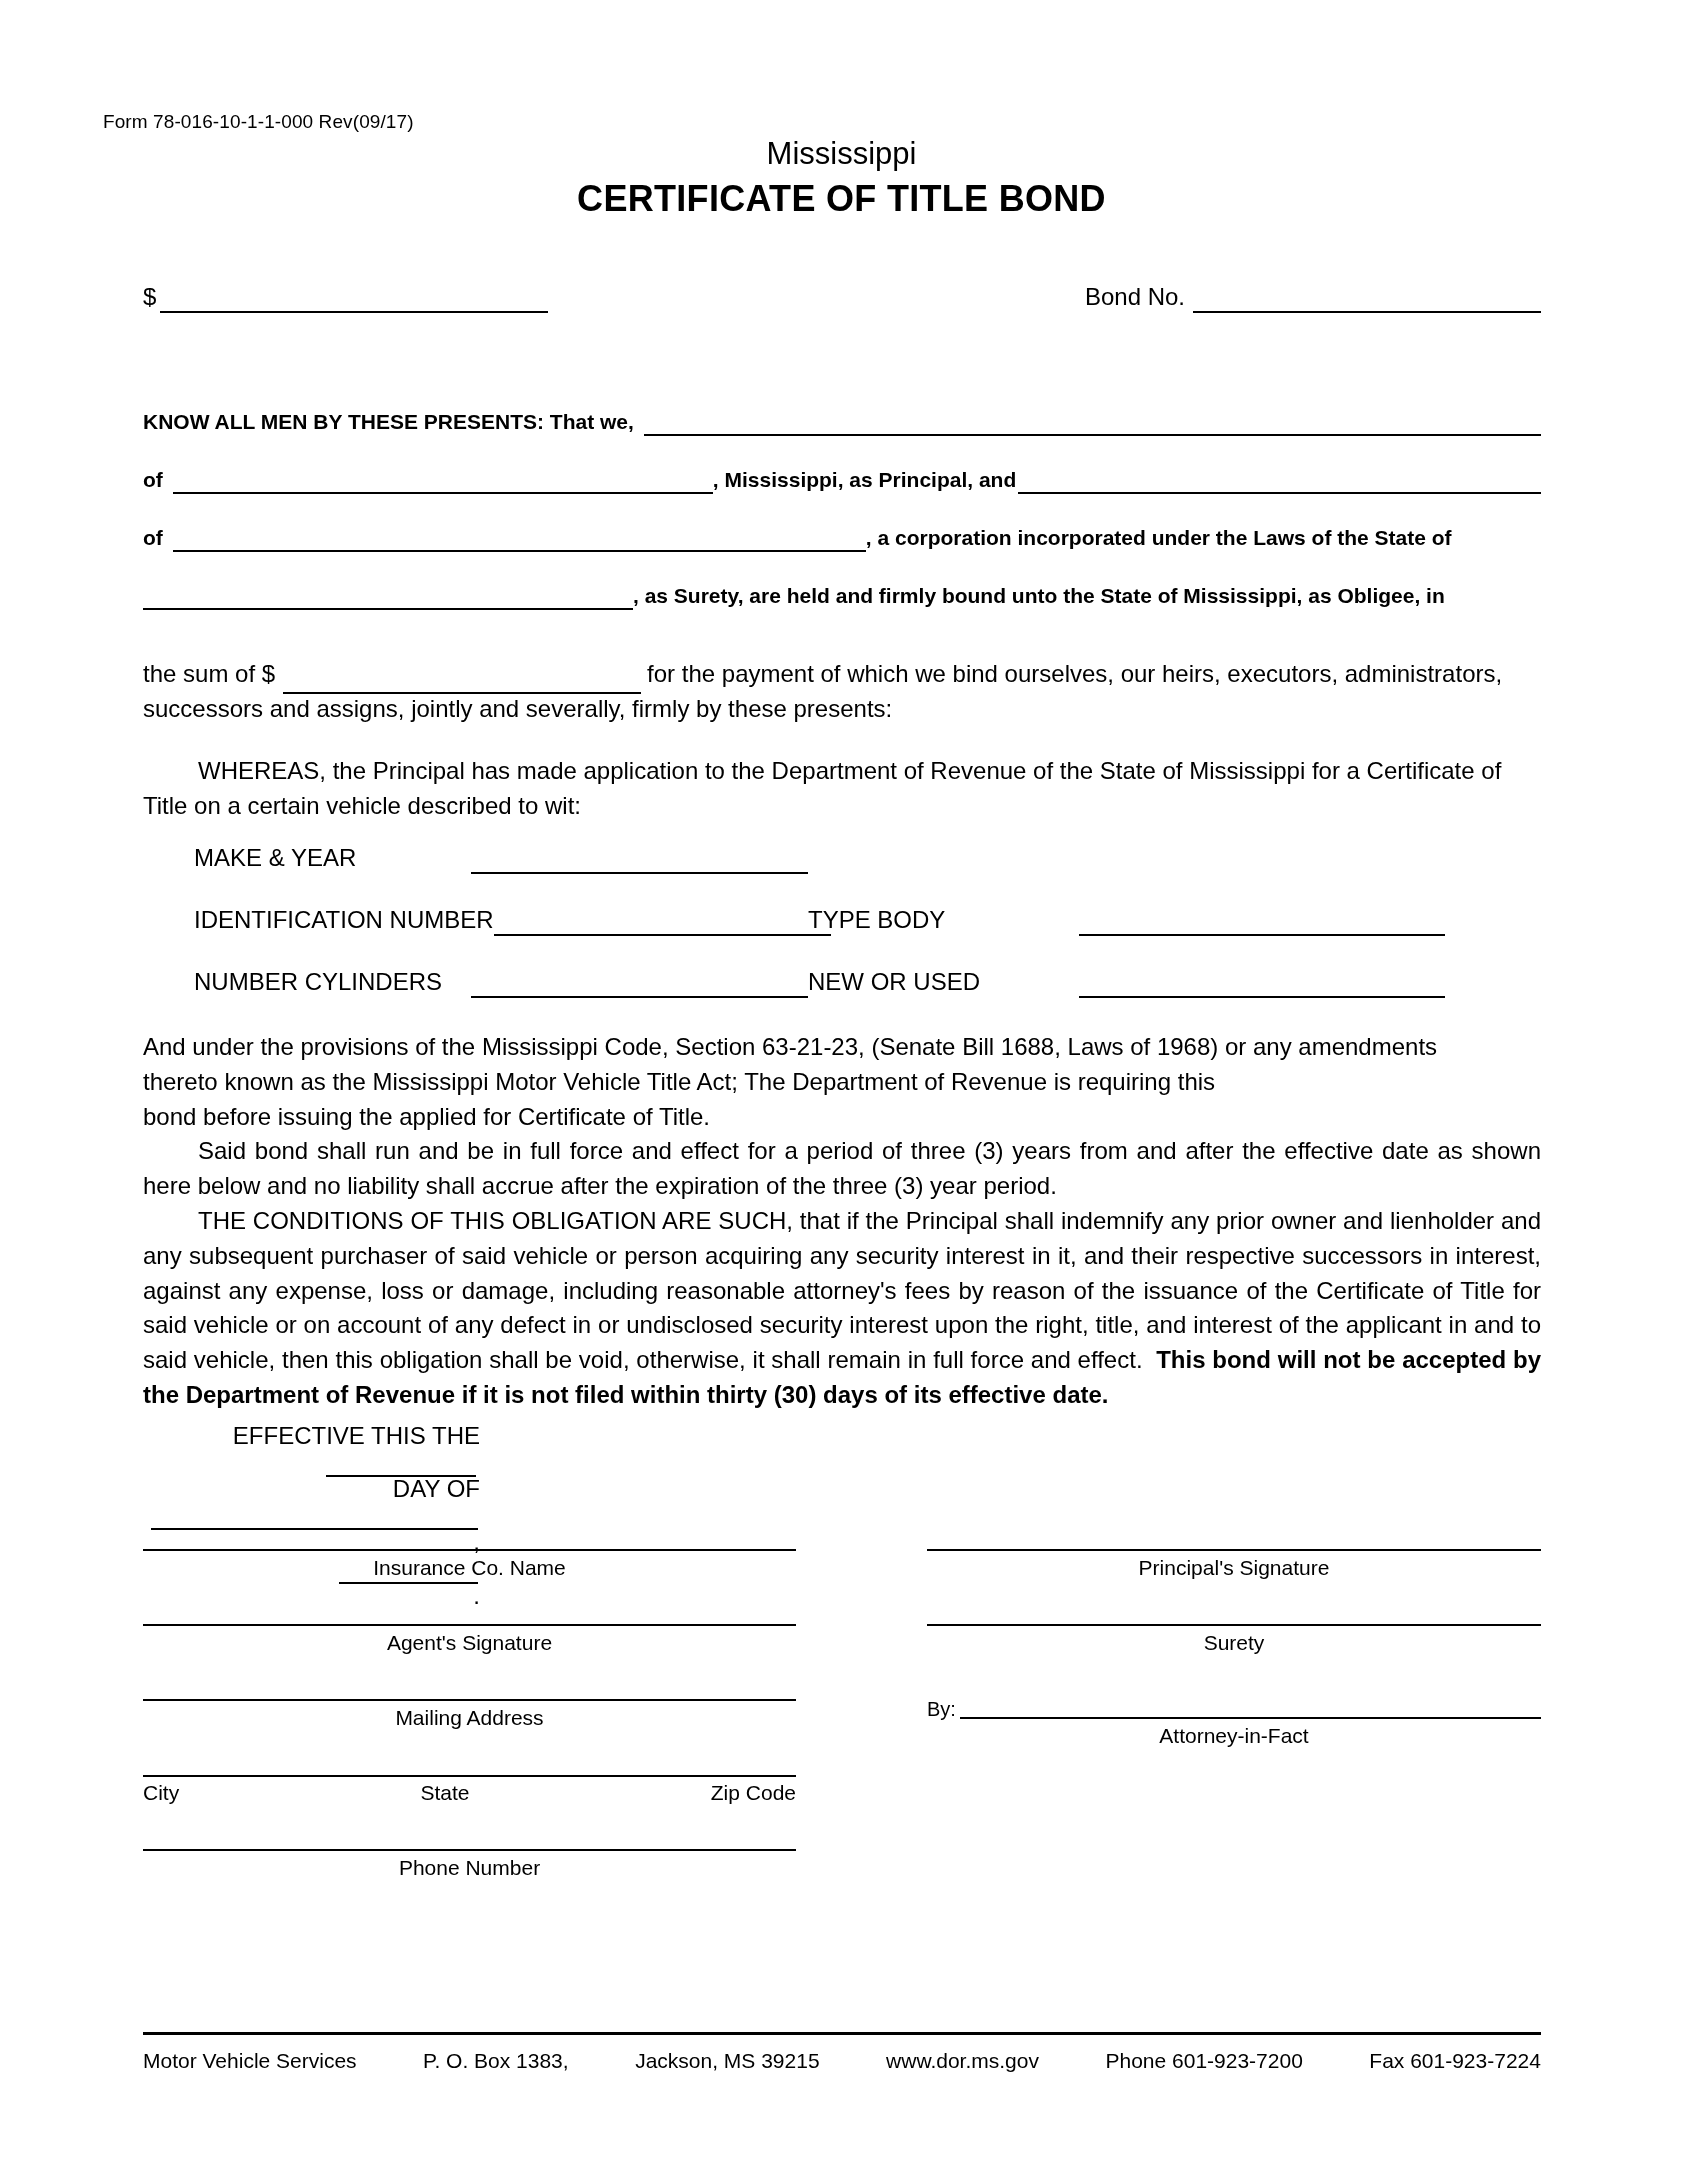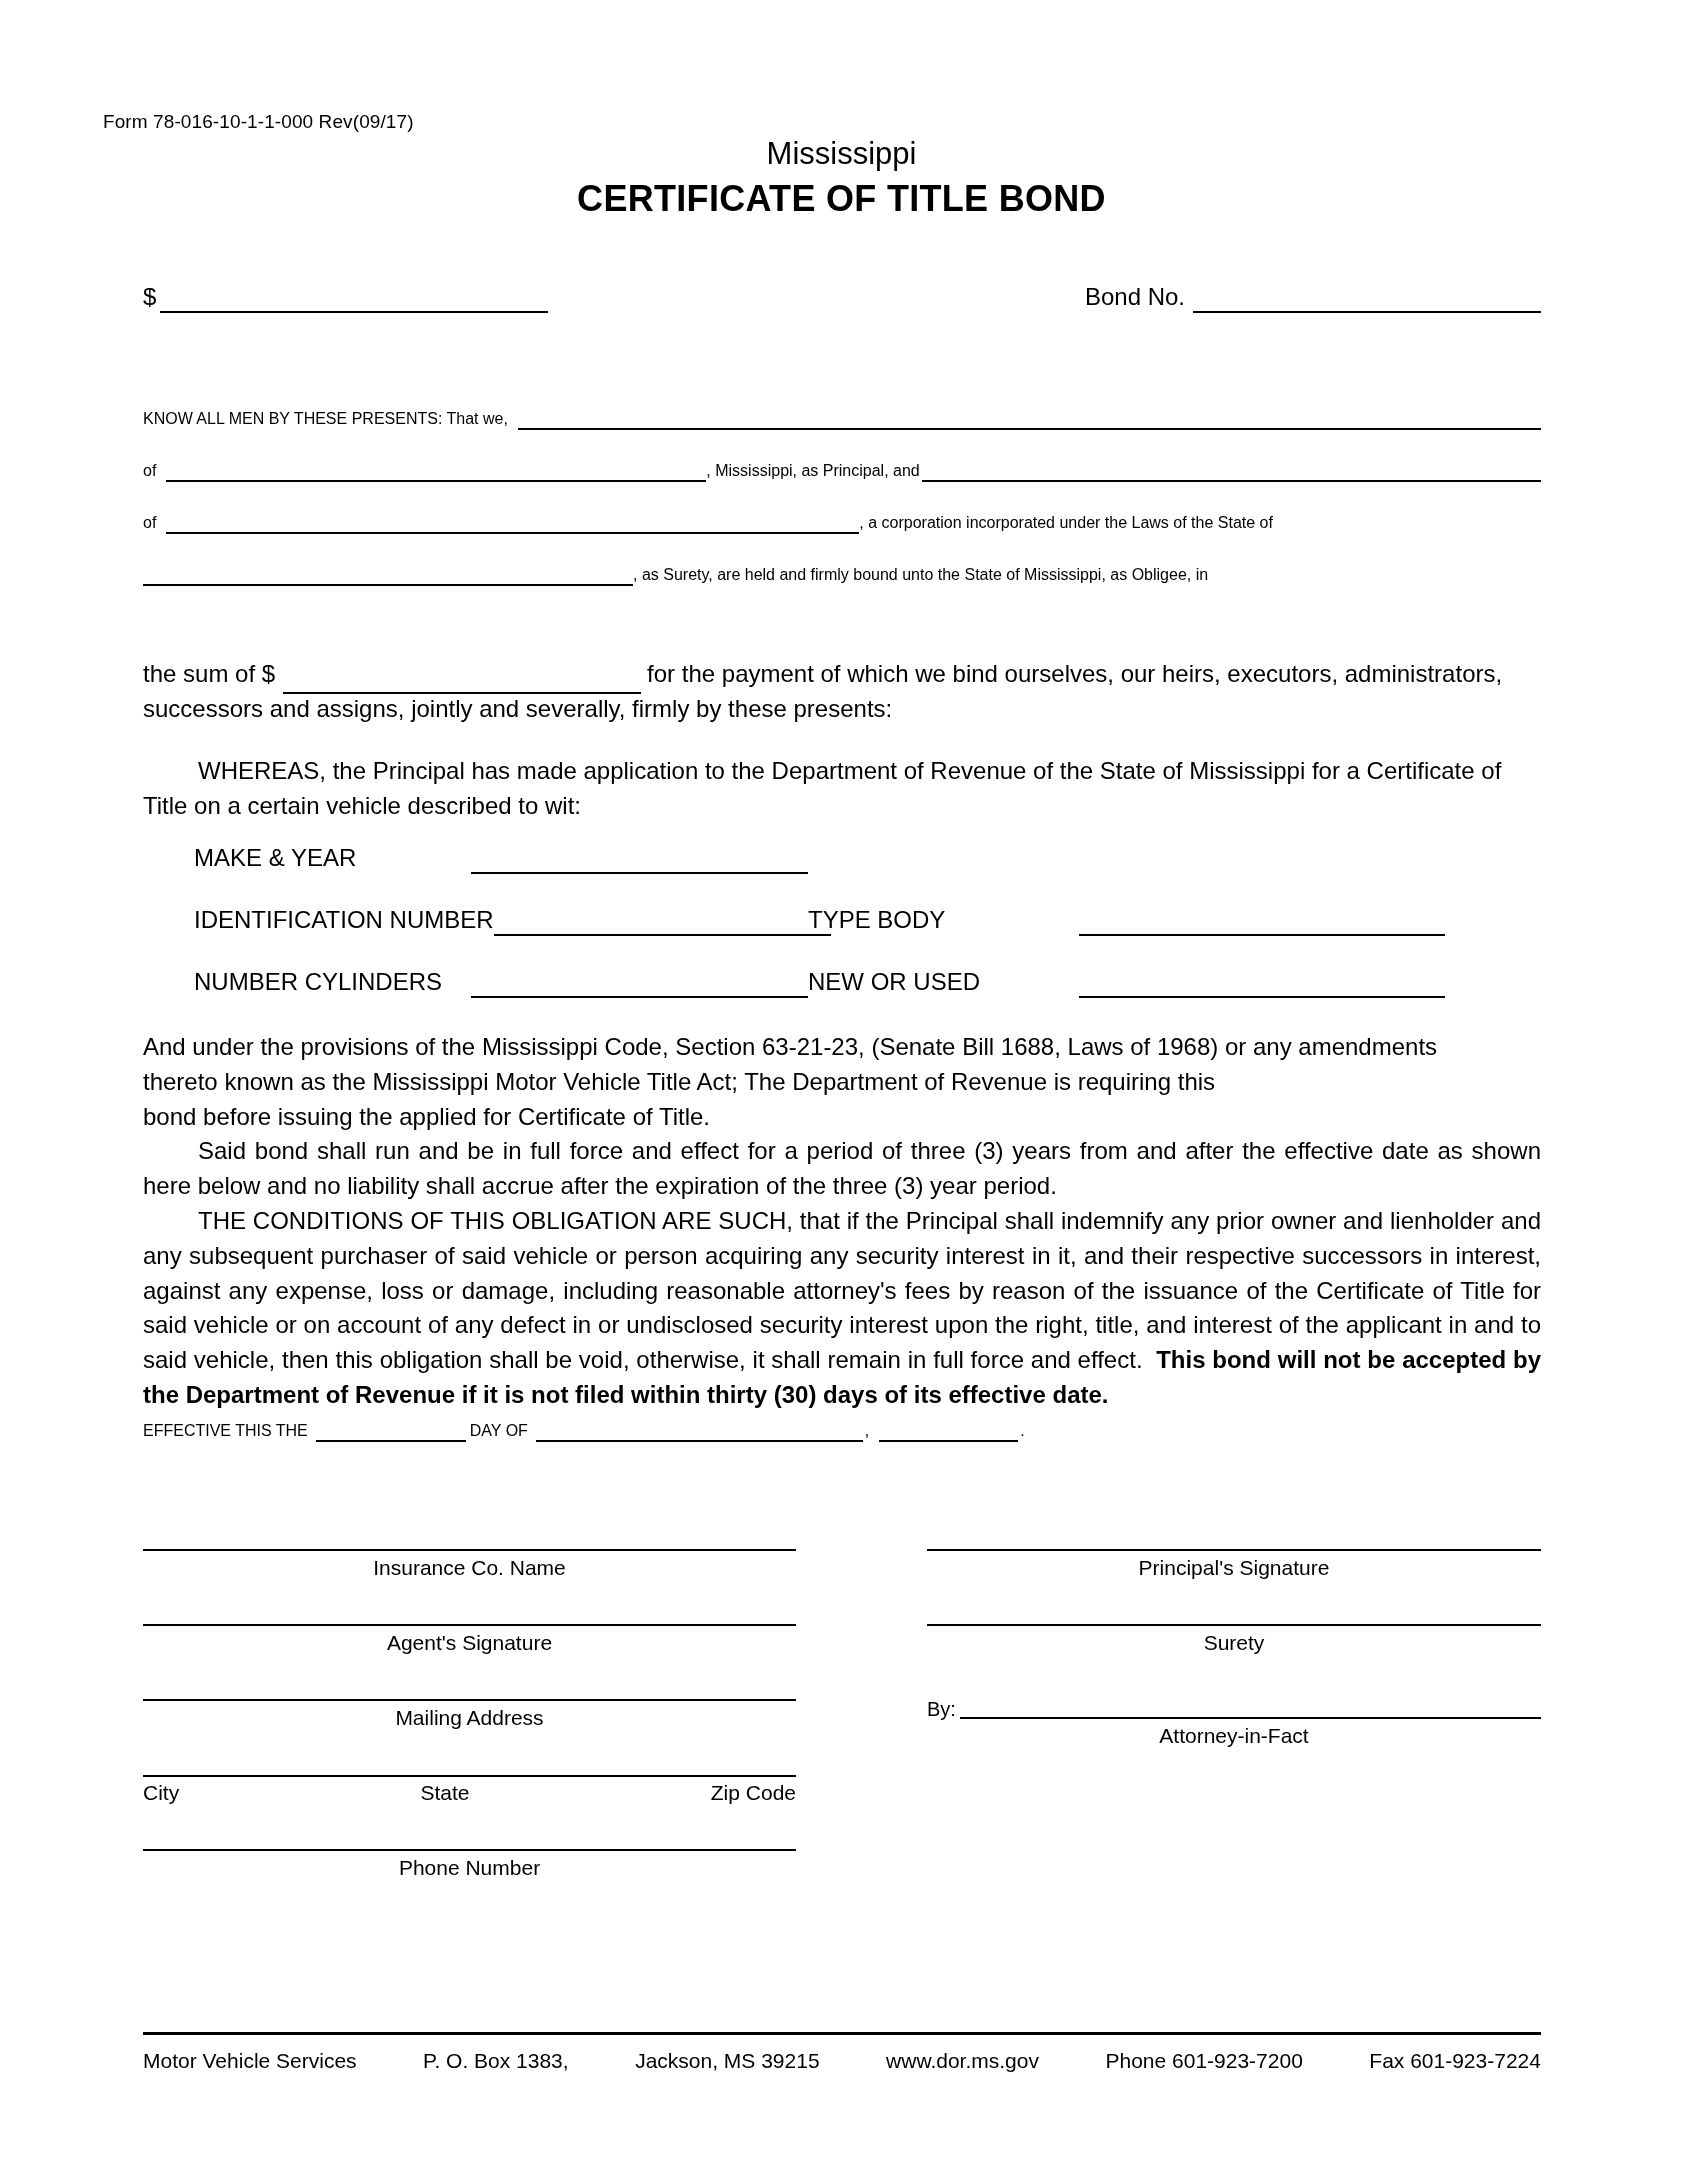--- a/index.html
+++ b/index.html
@@ -75,21 +75,22 @@
   .amount-left .fill { width: 388px; margin-left: 4px; }
   .amount-right { display: flex; align-items: flex-end; margin-left: 19px; }
   .amount-right .fill { width: 348px; margin-left: 8px; }
 
   
   .body-block {
     position: absolute;
     left: 143px;
     top: 410px;
     width: 1398px;
-    font-size: 16px;
+    font-size: 21px;
+    font-weight: bold;
   }
   .bline { display: flex; align-items: flex-end; margin-bottom: 34px; }
   .bline:last-child { margin-bottom: 0; }
 
   .l1 .fill { flex: 1 1 auto; margin-left: 10px; }
   .l2 .fill-a { width: 540px; margin-left: 10px; }
   .l2 .fill-b { flex: 1 1 auto; margin-left: 2px; }
   .l3 .fill { width: 693px; margin-left: 10px; }
   .l4 .fill { width: 490px; }
 
@@ -150,23 +151,24 @@
   }
   .p-just { text-align: justify; text-justify: inter-word; }
   .p-indent { text-indent: 55px; }
   .bold { font-weight: bold; }
 
   
   .effective {
     position: absolute;
     left: 143px;
     top: 1422px;
-    font-size: 16px;
+    font-size: 24px;
     display: flex;
     align-items: flex-end;
+    flex-direction: column;
   }
   .effective .f-day { width: 150px; margin-left: 8px; margin-right: 4px; }
   .effective .f-month { width: 327px; margin-left: 8px; margin-right: 2px; }
   .effective .f-year { width: 139px; margin-left: 10px; margin-right: 2px; }
 
   
   .sig-area {
     position: absolute;
     left: 143px;
     top: 1505px;

